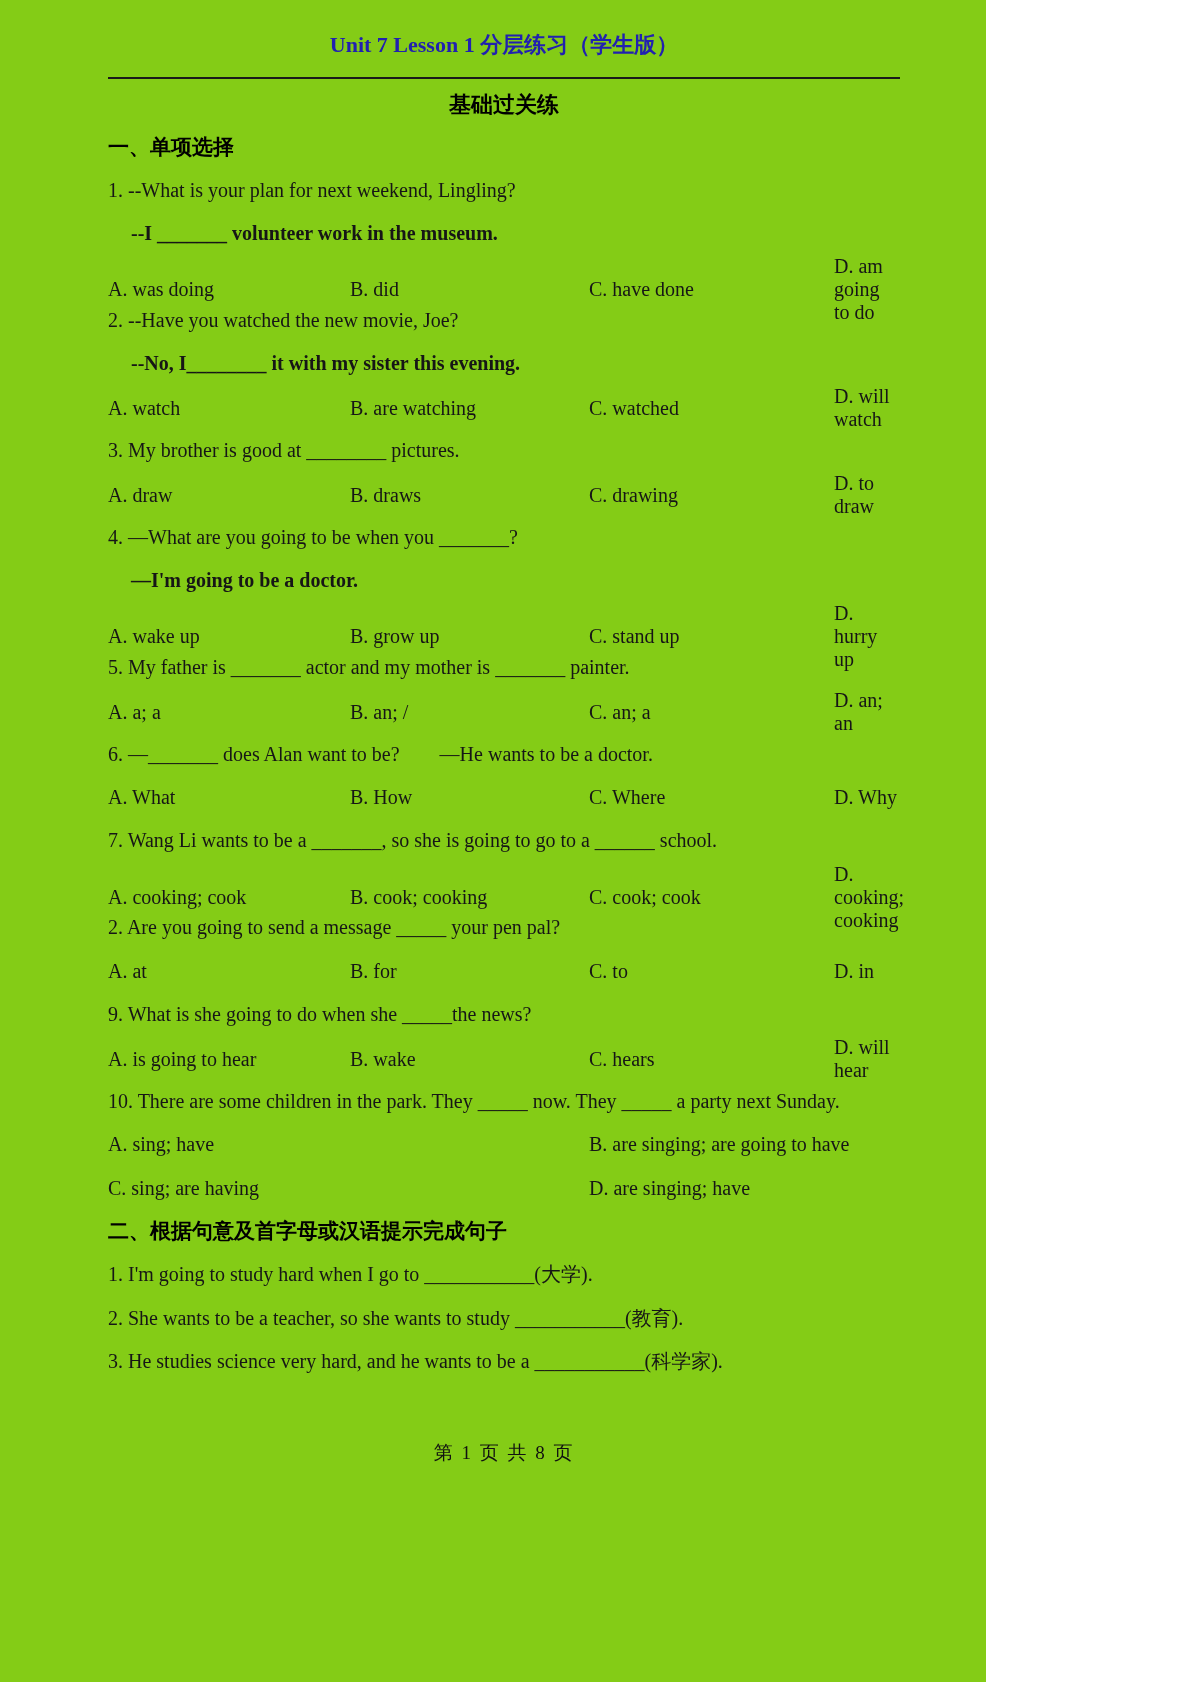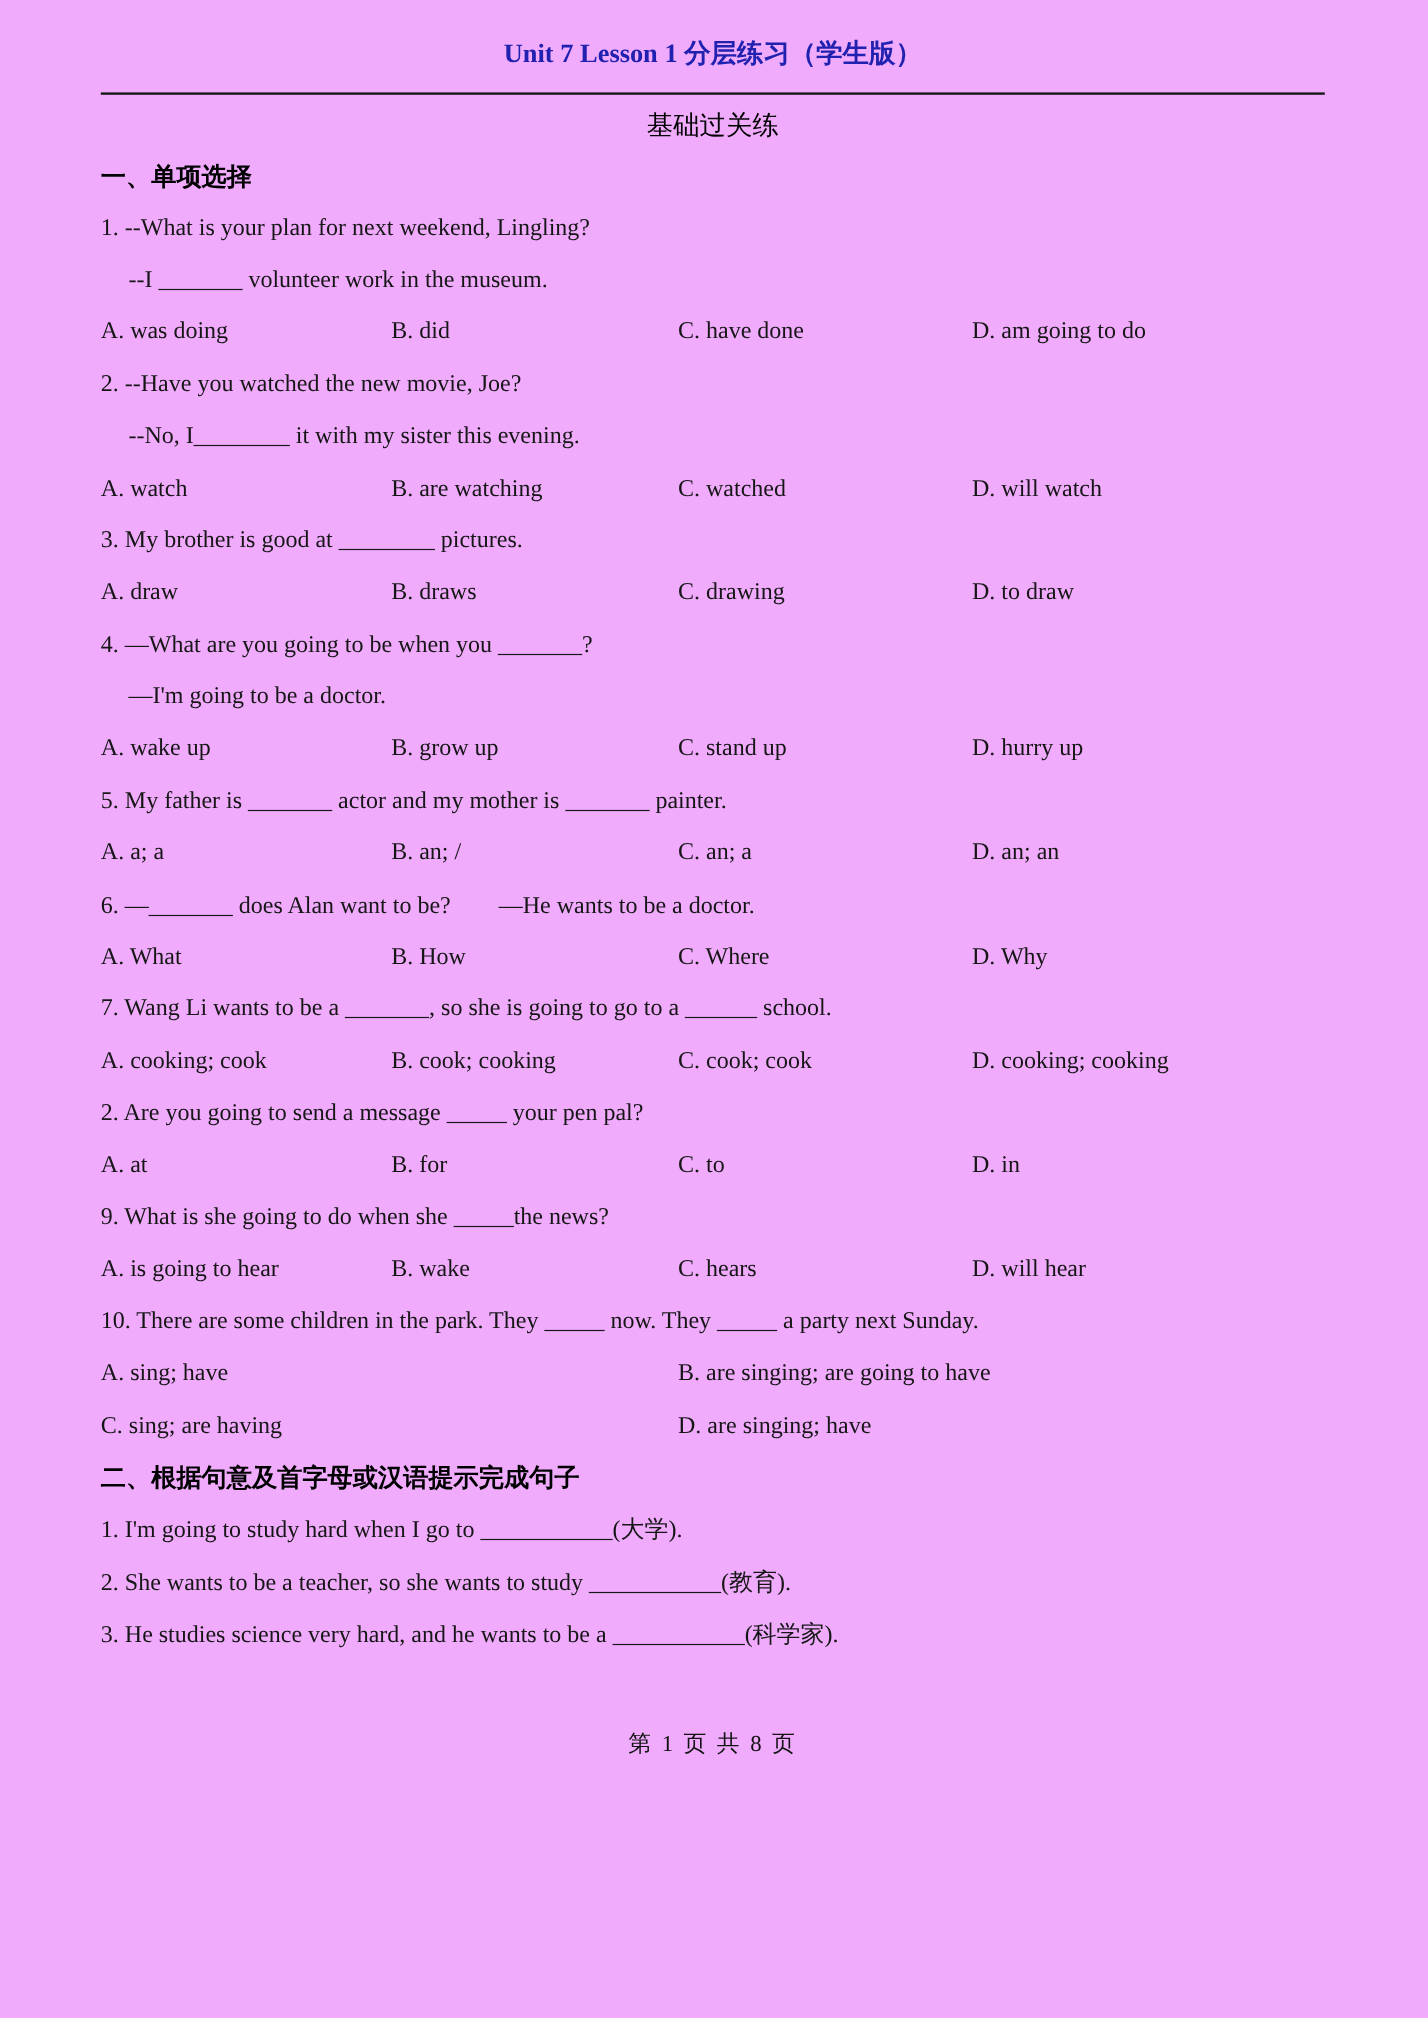--- a/index.html
+++ b/index.html
@@ -1,22 +1,22 @@
 <!DOCTYPE html>
 <html><head>
 <meta charset="utf-8">
 <style>
   * { box-sizing: border-box; }
   html, body { margin: 0; padding: 0; background: #ffffff; }
   .page {
     position: relative;
-    width: 1190px;
+    width: 986px;
     height: 1682px;
-    background: #f0abfc;
-    padding: 0 86px 0 84px;
+    background: #84cc16;
+    padding: 0 86px 0 108px;
     overflow: hidden;
     font-family: "Liberation Serif", "DejaVu Serif", serif;
     font-size: 20px;
     color: #161616;
   }
   .doc-title {
     margin: 30px 0 0 0;
     height: 30px;
     line-height: 30px;
     text-align: center;
@@ -29,38 +29,38 @@
     border: none;
     border-top: 2px solid #1a1a1a;
     margin: 17px 0 0 0;
   }
   .subtitle {
     margin-top: 12px;
     height: 28px;
     line-height: 28px;
     text-align: center;
     font-size: 22px;
-    font-weight: normal;
+    font-weight: bold;
     color: #000;
     font-family: "Liberation Sans", "DejaVu Sans", sans-serif;
   }
   .body-flow { margin-top: 6px; }
   .line {
     height: 43.4px;
     display: flex;
     align-items: center;
     white-space: pre;
   }
   .line.heading {
     font-weight: bold;
     font-size: 21px;
     font-family: "Liberation Sans", "DejaVu Sans", sans-serif;
     color: #000;
   }
-  .line.cont { padding-left: 23px; }
+  .line.cont { padding-left: 23px; font-weight: bold; }
   .opts {
     height: 43.4px;
     display: grid;
     grid-template-columns: 242px 239px 245px 1fr;
     align-items: center;
   }
   .opts2 {
     height: 43.4px;
     display: grid;
     grid-template-columns: 481px 1fr;

